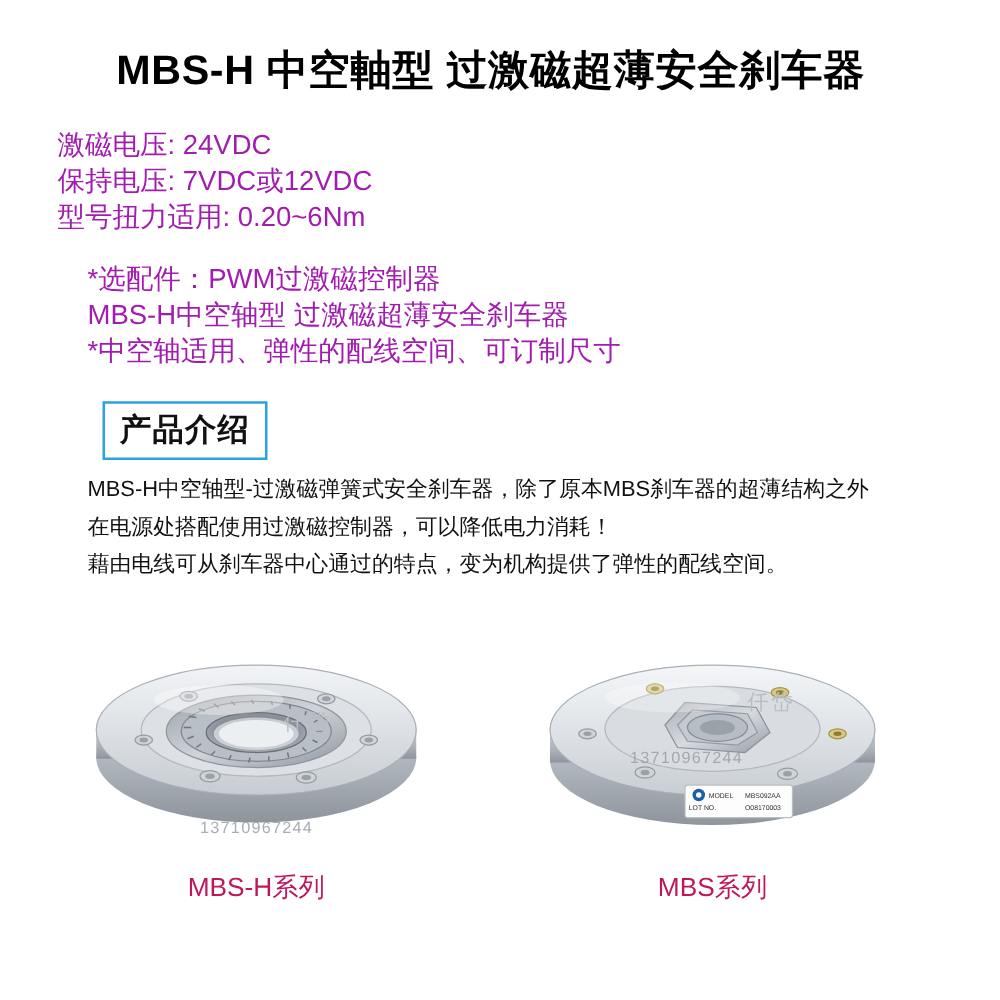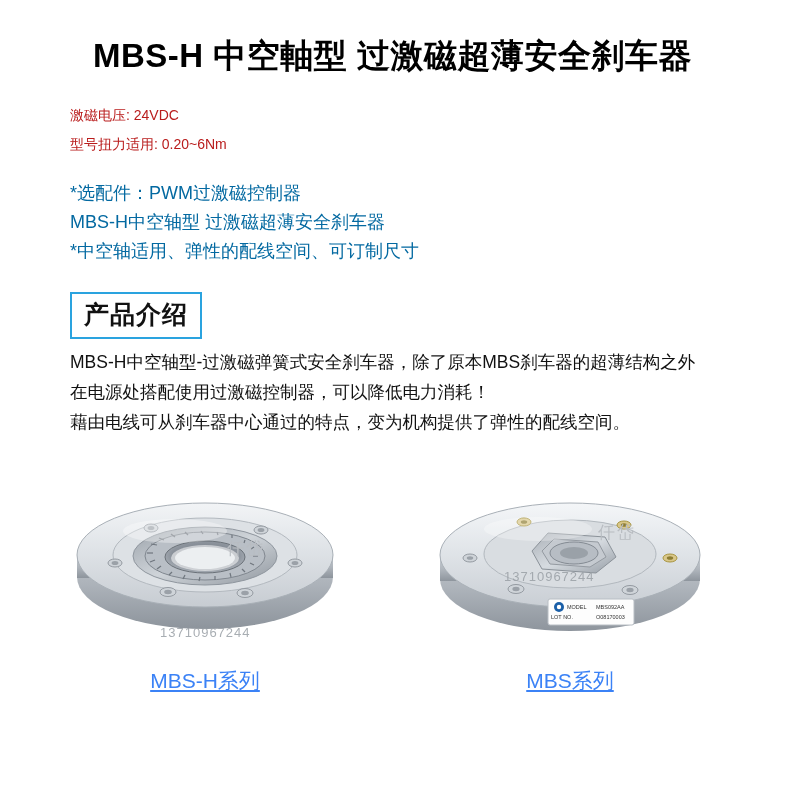--- a/index.html
+++ b/index.html
@@ -24,46 +24,46 @@
   }
   .title {
     font-size: 33px;
     font-weight: bold;
     letter-spacing: 0.5px;
     text-align: center;
     margin: 34px 15px 0 0;
     color: #000;
   }
   .specs {
-    margin: 22px 0 0 70px;
-    font-size: 14px;
+    margin: 22px 0 0 46px;
+    font-size: 22px;
     line-height: 29px;
-    color: #b91c1c;
+    color: #a21caf;
   }
   .specs .row {
     white-space: nowrap;
   }
   .notes {
     margin: 20px 0 0 70px;
-    font-size: 18px;
+    font-size: 22px;
     line-height: 29px;
-    color: #0369a1;
+    color: #a21caf;
   }
   .section-head {
     margin: 26px 0 0 70px;
     display: inline-block;
     border: 2.5px solid #2aa3df;
     padding: 4px 12px 6px 12px;
     font-size: 25px;
     font-weight: bold;
     color: #111;
     letter-spacing: 1px;
   }
   .section-head-wrap {
-    padding-left: 0;
+    padding-left: 12px;
   }
   .body-text {
     margin: 8px 0 0 70px;
     font-size: 17.5px;
     line-height: 30px;
     color: #111;
     max-width: 680px;
   }
   .products {
     position: relative;
@@ -72,23 +72,22 @@
   }
   .product {
     position: absolute;
     width: 300px;
     text-align: center;
   }
   .product.left { left: 55px; top: 0; }
   .product.right { left: 420px; top: 0; }
   .caption {
     font-size: 21px;
-    color: #3b82f6;
+    color: #be185d;
     margin-top: 8px;
-    text-decoration: underline;
   }
   .watermark {
     position: absolute;
     font-size: 13px;
     color: #9aa0a6;
     opacity: 0.85;
     letter-spacing: 1px;
     pointer-events: none;
     text-align: right;
   }
@@ -104,20 +103,21 @@
 </style>
 </head>
 <body>
 
 <div class="page">
 
   <h1 class="title">MBS-H 中空軸型 过激磁超薄安全刹车器</h1>
 
   <div class="specs">
     <div class="row">激磁电压: 24VDC</div>
+    <div class="row">保持电压: 7VDC或12VDC</div>
     <div class="row">型号扭力适用: 0.20~6Nm</div>
   </div>
 
   <div class="notes">
     <div class="row">*选配件：PWM过激磁控制器</div>
     <div class="row">MBS-H中空轴型 过激磁超薄安全刹车器</div>
     <div class="row">*中空轴适用、弹性的配线空间、可订制尺寸</div>
   </div>
 
   <div class="section-head-wrap">

